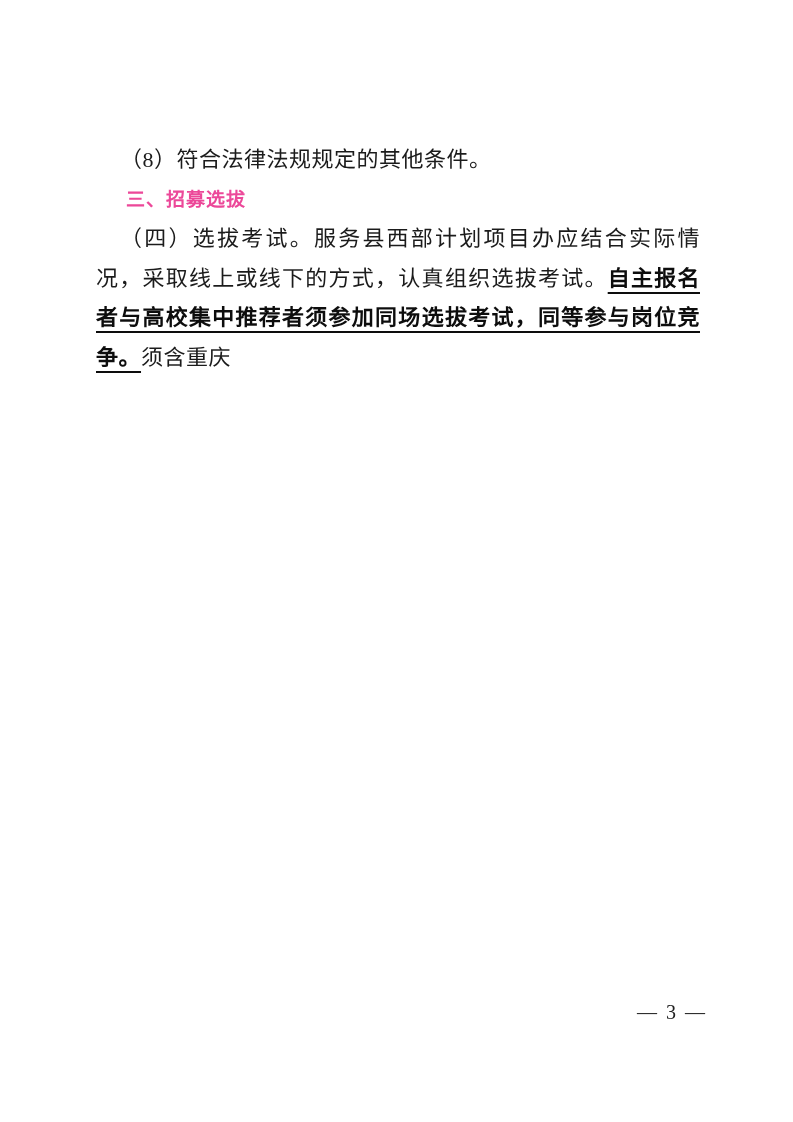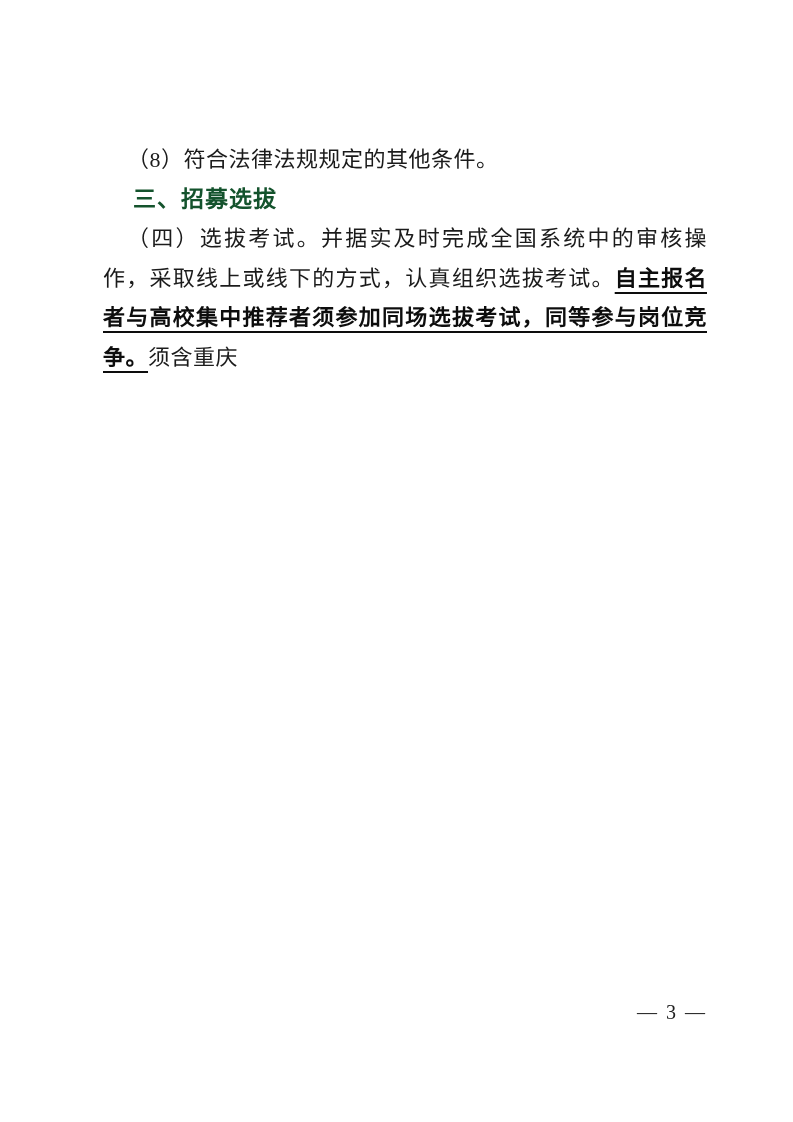--- a/index.html
+++ b/index.html
@@ -13,41 +13,40 @@
     height: 1122px;
     background: #ffffff;
     overflow: hidden;
     color: #1b1b1b;
   }
   .content {
     position: absolute;
     left: 96px;
     top: 140px;
     width: 604px;
-    margin-left: 7px;
   }
   .para {
     margin: 0;
     font-family: "Liberation Serif", "DejaVu Serif", serif;
     font-size: 22px;
     line-height: 39.5px;
     text-align: justify;
     text-indent: 24px;
     letter-spacing: 0.5px;
     color: #1b1b1b;
   }
   .heading {
     margin: 0;
     font-family: "Liberation Sans", "DejaVu Sans", sans-serif;
     font-weight: 700;
-    font-size: 23px;
+    font-size: 19px;
     line-height: 39.5px;
     text-indent: 30px;
     letter-spacing: 1px;
-    color: #14532d;
+    color: #ec4899;
   }
   .run-normal {
     font-family: "Liberation Serif", "DejaVu Serif", serif;
   }
   .run-bold-underline {
     font-family: "Liberation Sans", "DejaVu Sans", sans-serif;
     font-weight: 700;
     color: #0d0d0d;
     text-decoration: underline;
     text-decoration-thickness: 2px;
@@ -69,18 +68,18 @@
 <div class="page">
   <main class="content">
 
     <p class="para"><span class="run-normal">（8）符合法律法规规定的其他条件。</span></p>
 
     <h2 class="heading">三、招募选拔</h2>
 
 
 
 
-    <p class="para"><span class="run-normal">（四）选拔考试。并据实及时完成全国系统中的审核操作，采取线上或线下的方式，认真组织选拔考试。</span><span class="run-bold-underline">自主报名者与高校集中推荐者须参加同场选拔考试，同等参与岗位竞争。</span><span class="run-normal">须含重庆</span></p>
+    <p class="para"><span class="run-normal">（四）选拔考试。服务县西部计划项目办应结合实际情况，采取线上或线下的方式，认真组织选拔考试。</span><span class="run-bold-underline">自主报名者与高校集中推荐者须参加同场选拔考试，同等参与岗位竞争。</span><span class="run-normal">须含重庆</span></p>
 
   </main>
 
   <div class="page-number">— 3 —</div>
 </div>
 
 </body></html>

